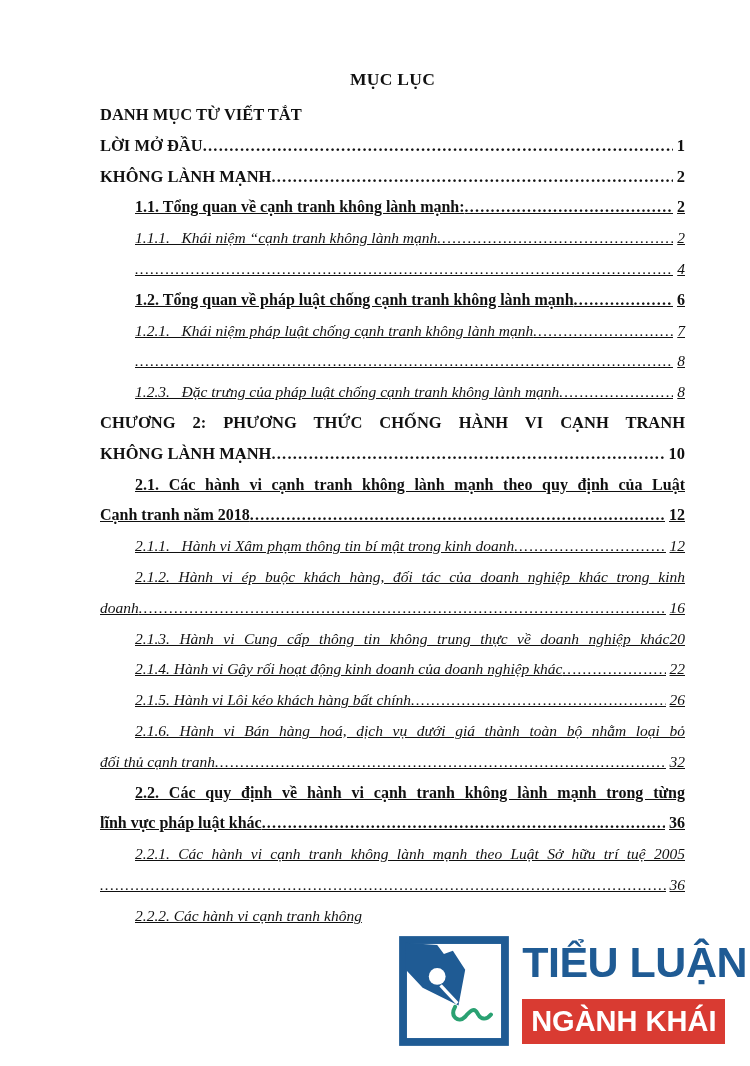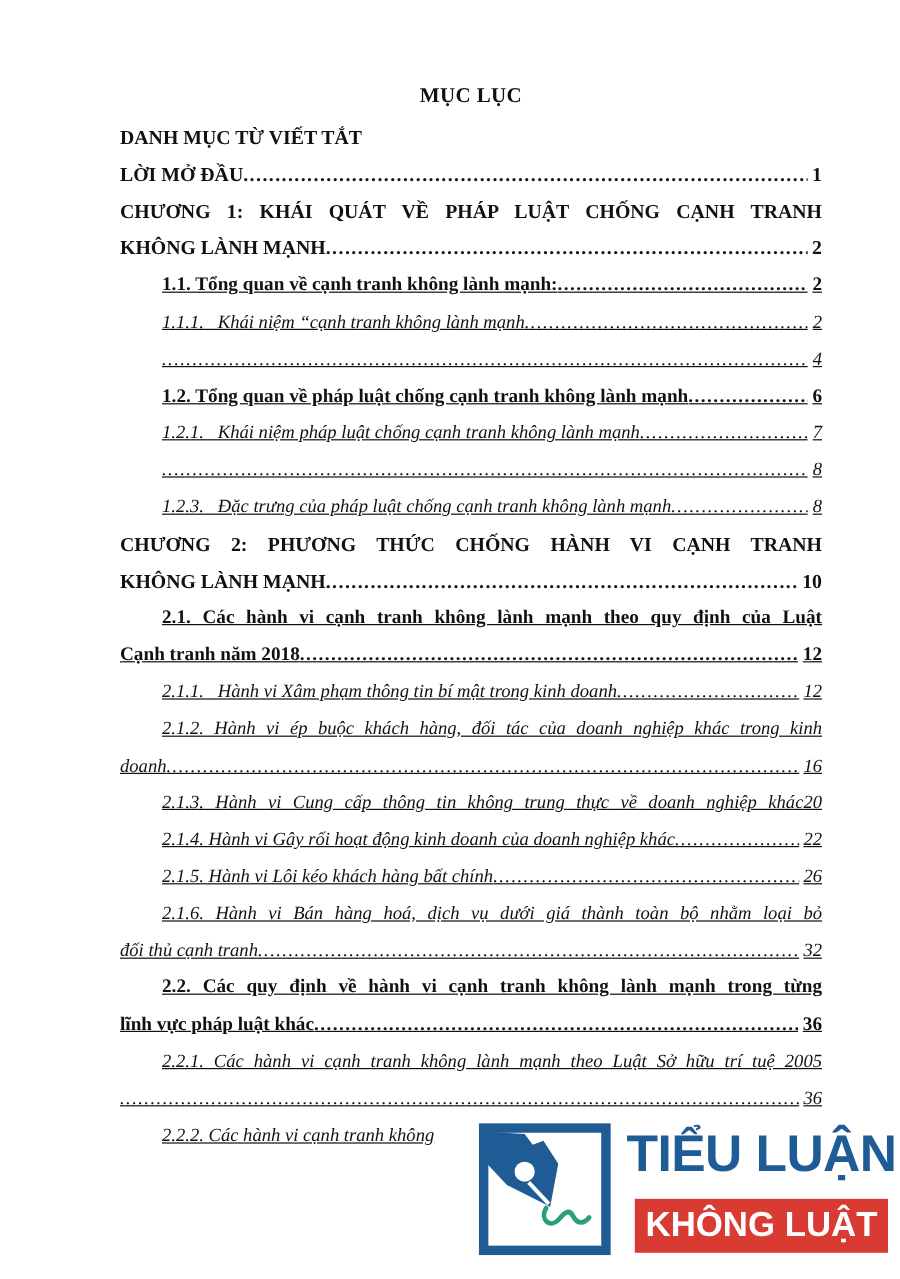--- a/index.html
+++ b/index.html
@@ -63,21 +63,21 @@
     align-items:center;
     background:#ffffff;
     padding:4px 0 4px 8px;
     gap:12px;
     font-family:"Liberation Sans","DejaVu Sans",sans-serif;
   }
   .logo-icon{width:112px;height:112px;display:block;}
   .logo-text{
     display:flex;
     flex-direction:column;
-    align-items:center;
+    align-items:flex-start;
     justify-content:space-between;
     height:106px;
   }
   .logo-line1{
     font-weight:800;
     font-size:43px;
     line-height:48px;
     letter-spacing:-0.5px;
   }
   .logo-line2{
@@ -99,21 +99,20 @@
 
   <div class="toc">
       <div class="row chapter">
         <span class="t">DANH MỤC TỪ VIẾT TẮT</span>
       </div>
       <div class="row chapter">
         <span class="t">LỜI MỞ ĐẦU</span>
         <span class="leader"></span>
         <span class="pg">1</span>
       </div>
-      <div class="row chapter justify"><span class="t">CHƯƠNG 1: KHÁI QUÁT VỀ PHÁP LUẬT CHỐNG CẠNH TRANH</span></div>
       <div class="row chapter">
         <span class="t">KHÔNG LÀNH MẠNH</span>
         <span class="leader"></span>
         <span class="pg">2</span>
       </div>
       <div class="row bold indent">
         <span class="t">1.1. Tổng quan về cạnh tranh không lành mạnh:</span>
         <span class="leader"></span>
         <span class="pg">2</span>
       </div>
@@ -205,17 +204,17 @@
   <div class="logo">
     <svg class="logo-icon" viewBox="0 0 100 100" xmlns="http://www.w3.org/2000/svg">
       <rect x="4.5" y="4.5" width="91" height="91" fill="#ffffff" stroke="#1f5b94" stroke-width="7"></rect>
       <path d="M7,7 L35,9 L41,17 L49,14 L60,31 L54,63 L22,47 L7,31 Z" fill="#1f5b94"></path>
       <circle cx="35" cy="37" r="7.5" fill="#ffffff"></circle>
       <path d="M38,45 L53,61" stroke="#ffffff" stroke-width="3"></path>
       <path d="M51,64 c-5,9 3,15 9,9 c4,-5 8,-9 11,-3 c3,6 8,6 12,1" stroke="#2aa172" stroke-width="3.5" fill="none" stroke-linecap="round"></path>
     </svg>
     <div class="logo-text">
       <div class="logo-line1" style="color: rgb(31, 91, 148);">TIỂU LUẬN</div>
-      <span class="logo-line2" style="background: rgb(217, 59, 50);">KHÔNG LUẬT</span>
+      <span class="logo-line2" style="background: rgb(217, 59, 50);">NGÀNH KHÁI</span>
     </div>
   </div>
 
 </div>
 
 </body></html>

